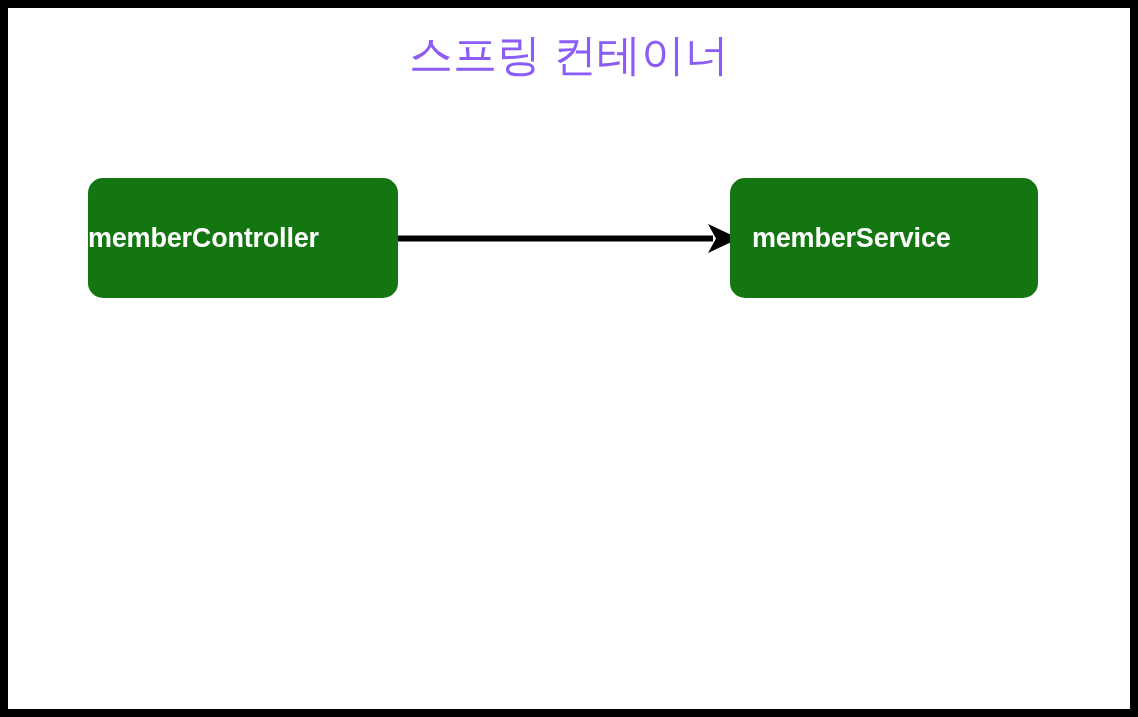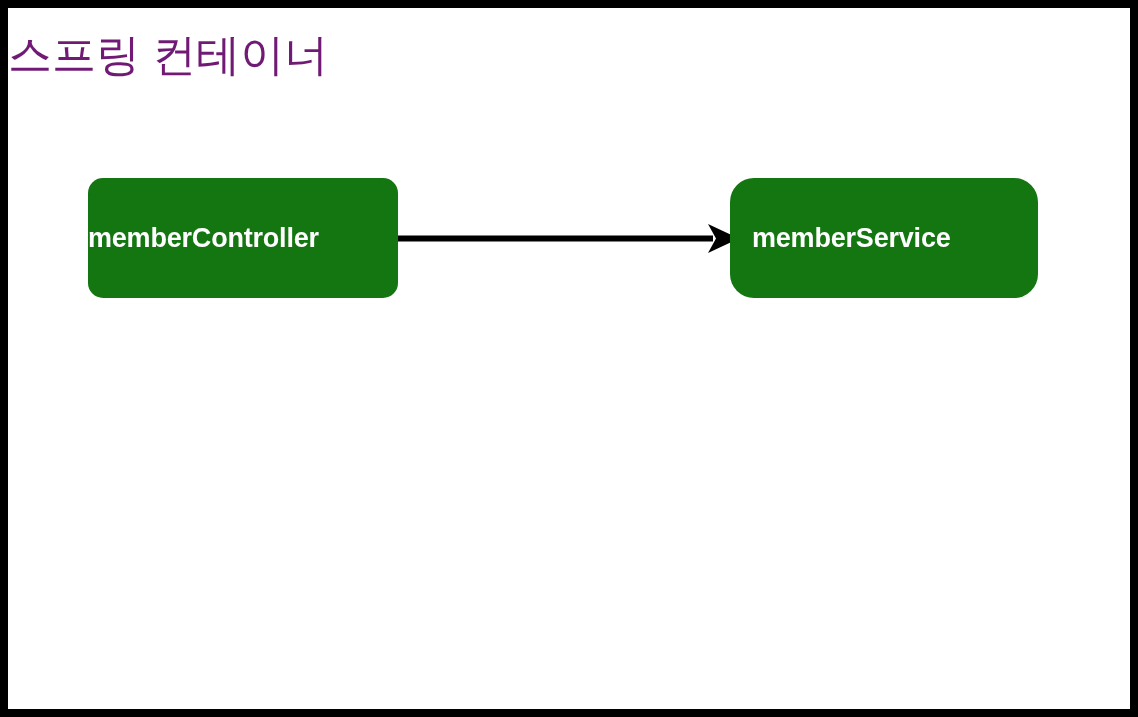--- a/index.html
+++ b/index.html
@@ -27,24 +27,24 @@
     background: #ffffff;
     box-sizing: border-box;
     overflow: hidden;
   }
 
   .diagram-title {
     position: absolute;
     left: 0;
     top: 22px;
     width: 1122px;
-    text-align: left;
+    text-align: center;
     font-size: 44px;
     font-weight: 400;
-    color: #701a75;
+    color: #8b5cf6;
     letter-spacing: 0px;
     line-height: 1.15;
     white-space: nowrap;
   }
 
   .node {
     position: absolute;
     background: #137610;
     border-radius: 15px;
     display: flex;
@@ -67,21 +67,20 @@
     width: 310px;
     height: 120px;
   }
 
   #node-member-service {
     left: 722px;
     top: 170px;
     width: 308px;
     height: 120px;
     padding-left: 22px;
-    border-radius: 24px;
   }
 
   .edge-layer {
     position: absolute;
     left: 0;
     top: 0;
     width: 1122px;
     height: 701px;
     pointer-events: none;
   }

